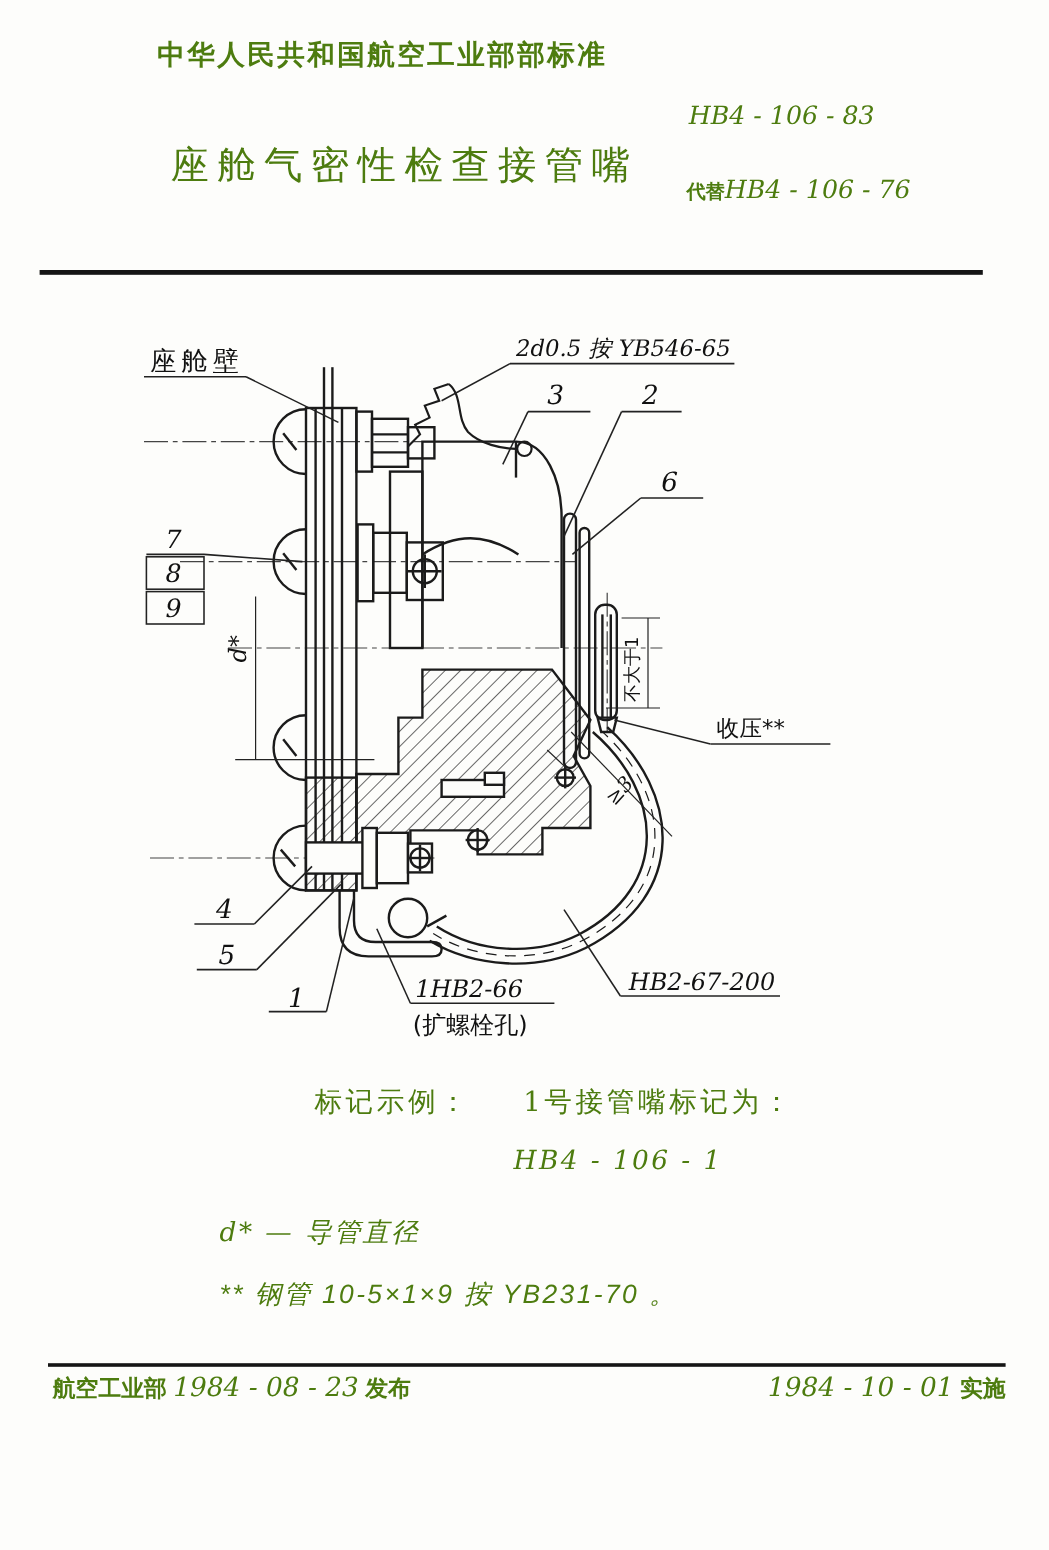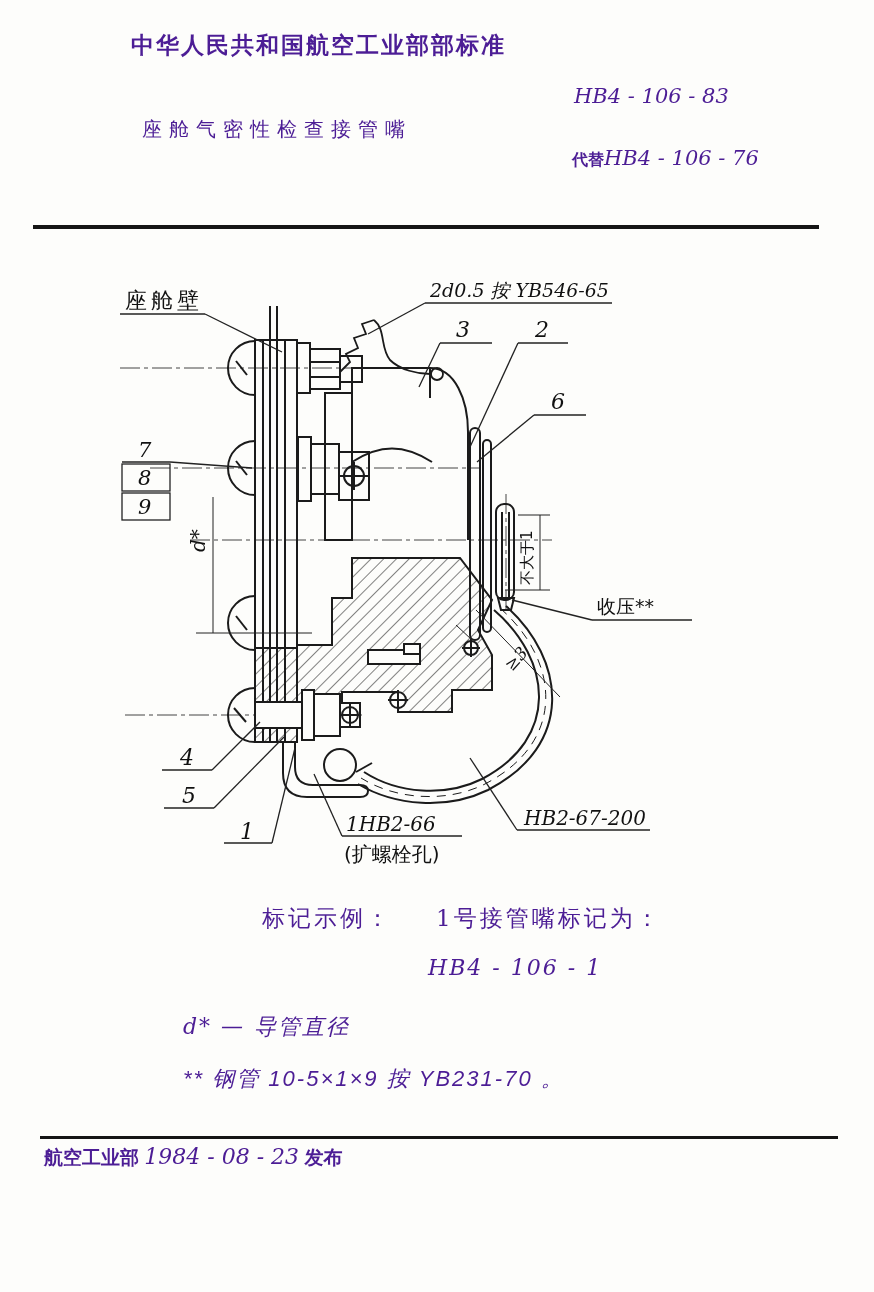--- a/index.html
+++ b/index.html
@@ -1,23 +1,23 @@
 <!DOCTYPE html>
 <html><head>
 <meta charset="utf-8">
 <style>
   html,body{margin:0;padding:0;background:#e8e8e8;}
   #page{position:relative;width:874px;height:1292px;background:#fdfdfb;margin:0 auto;
-        font-family:"Liberation Sans",sans-serif;color:#4c1d95;overflow:hidden;}
+        font-family:"Liberation Sans",sans-serif;color:#4d7c0f;overflow:hidden;}
   .abs{position:absolute;}
   .print{font-family:"Liberation Sans",sans-serif;font-weight:bold;}
   .hand{font-family:"DejaVu Serif",serif;font-style:italic;}
   .header-line{top:30px;left:131px;font-size:23px;letter-spacing:2px;}
   .std-no{top:84px;left:574px;font-size:21px;}
-  .doc-title{top:116px;left:142px;font-size:20px;letter-spacing:7px;font-family:"DejaVu Serif",serif;}
+  .doc-title{top:116px;left:142px;font-size:32px;letter-spacing:7px;font-family:"DejaVu Serif",serif;}
   .supersede{top:146px;left:572px;font-size:16px;}
   .supersede .hand{font-size:21px;}
   .rule{background:#151515;}
   .marking{top:903px;left:233px;font-size:23px;letter-spacing:3px;font-family:"DejaVu Serif",serif;margin-left:29px;}
   .marking .gap{display:inline-block;width:44px;}
   .mark-code{top:955px;left:428px;font-size:22px;letter-spacing:2px;}
   .note1{top:1012px;left:183px;font-size:22px;letter-spacing:2px;font-family:"DejaVu Serif",serif;font-style:italic;}
   .note2{top:1064px;left:183px;font-size:22px;letter-spacing:2px;font-family:Liberation Sans, sans-serif;font-style:italic;}
   .footer{top:1144px;left:44px;width:794px;display:flex;justify-content:space-between;align-items:baseline;}
   .footer .seg{font-size:19px;}
@@ -225,15 +225,19 @@
   <div class="abs note1">d* — 导管直径</div>
   <div class="abs note2">** 钢管 10-5×1×9 按 YB231-70 。</div>
 
   <div class="abs rule" style="top:1136px;left:40px;width:798px;height:3px;"></div>
   <div class="abs footer">
     <div class="seg">
       <span class="print">航空工业部</span>
       <span class="hand">1984 - 08 - 23</span>
       <span class="print">发布</span>
     </div>
+    <div class="seg">
+      <span class="hand">1984 - 10 - 01</span>
+      <span class="print">实施</span>
+    </div>
   </div>
 
 </div>
 
 </body></html>

